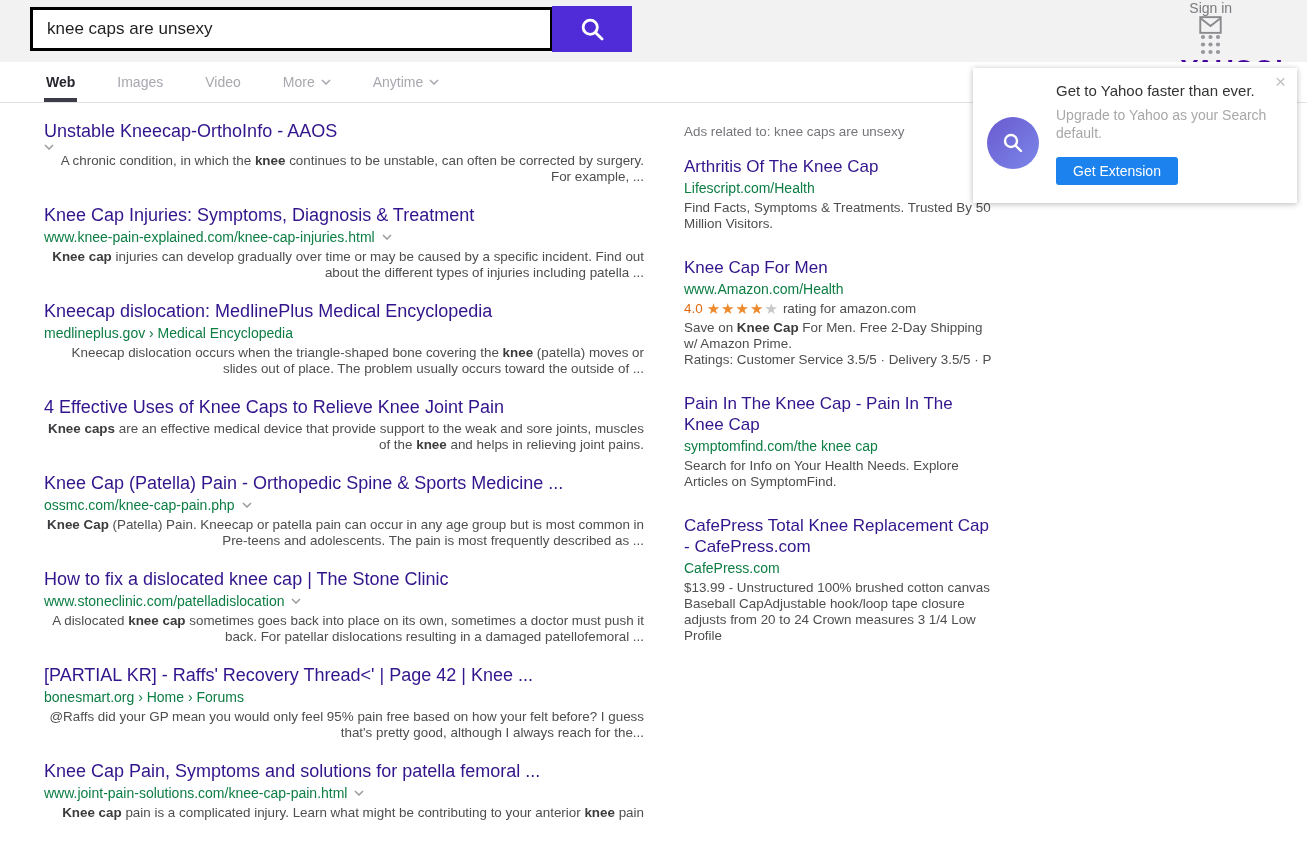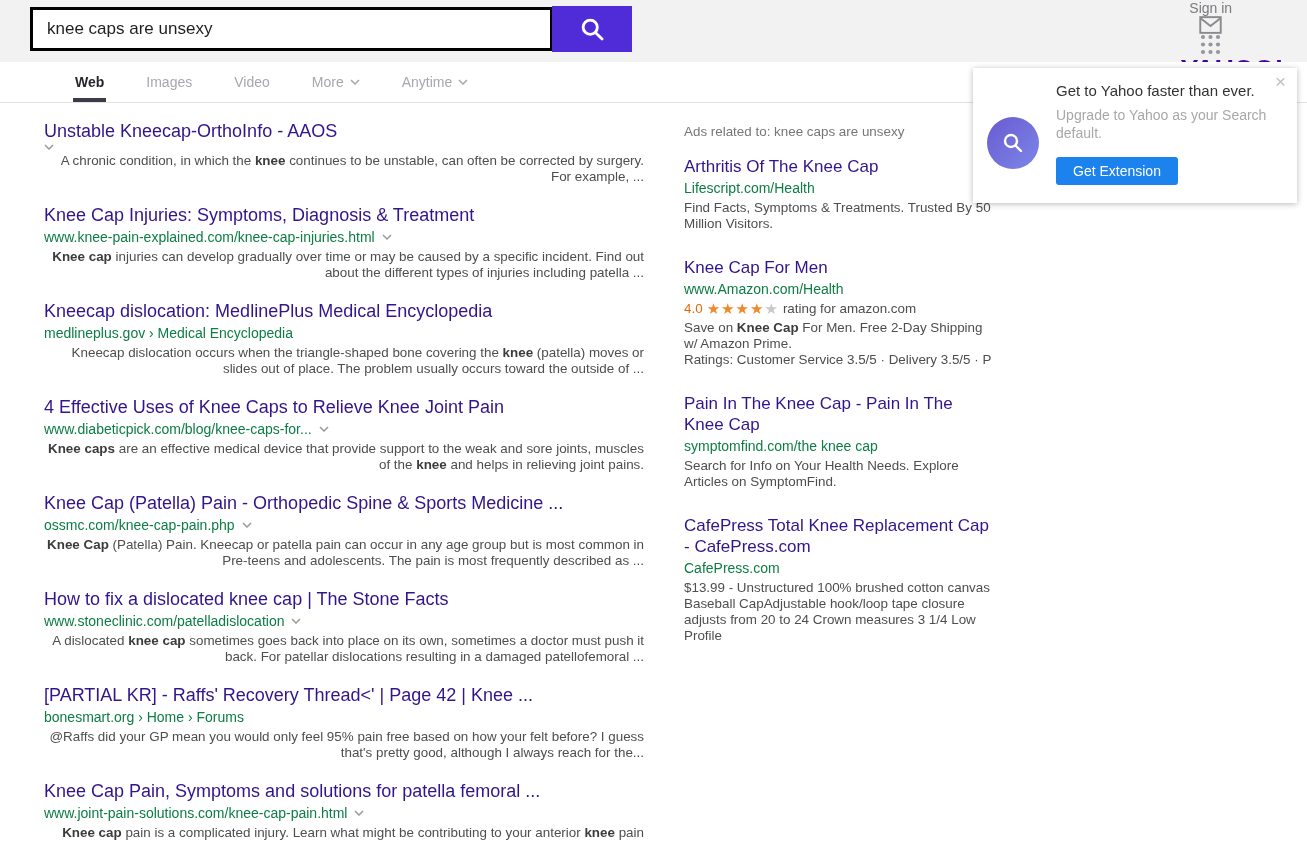--- a/index.html
+++ b/index.html
@@ -25,21 +25,21 @@
   .signin { color:#7b7b7f; font-size:14px; margin-right:42px; cursor:pointer; }
   .hicon { margin-right:42px; display:flex; align-items:center; cursor:pointer; }
   .logo { color:#46059c; font-size:27px; font-weight:bold; letter-spacing:-0.5px; cursor:pointer; }
   
   .navbar { position:absolute; left:0; top:62px; width:1307px; height:41px; background:#fff; border-bottom:1px solid #e2e2e5; }
   .tabs { display:flex; margin-left:44px; height:100%; }
   .tab {
     font-size:14px; color:#a7a7af; margin-right:38px; cursor:pointer;
     display:flex; align-items:center; gap:6px; height:100%; padding:0 2px;
   }
-  .tab.active { color:#26262e; font-weight:bold; border-bottom:4px solid #3c3c49; padding-top:4px;margin-left:29px; }
+  .tab.active { color:#26262e; font-weight:bold; border-bottom:4px solid #3c3c49; padding-top:4px; }
   
   .results { position:absolute; left:44px; top:121px; width:600px; }
   .result { margin-bottom:20px; }
   .r-title { display:inline-block; font-size:18px; line-height:21px; color:#32148c; text-decoration:none; cursor:pointer; }
   .url-line { font-size:14px; line-height:18px; color:#0c7d43; margin-top:2px; display:flex; align-items:center; gap:7px; }
   .chev { display:flex; align-items:center; cursor:pointer; }
   .r-desc { font-size:13.4px; line-height:16px; color:#4e4e50; margin-top:3px;text-align:right; }
   .r-desc b, .ad-desc b { font-weight:bold; color:#3c3c3e; }
   
   .ads { position:absolute; left:684px; top:124px; width:308px; }
@@ -175,46 +175,38 @@
     <article class="result">
       <a class="r-title">Kneecap dislocation: MedlinePlus Medical Encyclopedia</a>
       <div class="url-line">
         <span>medlineplus.gov › Medical Encyclopedia</span>
       </div>
       <p class="r-desc"><span>Kneecap dislocation occurs when the triangle-shaped bone covering the </span><b>knee</b><span> (patella) moves or slides out of place. The problem usually occurs toward the outside of ...</span></p>
     </article>
 
     <article class="result">
       <a class="r-title">4 Effective Uses of Knee Caps to Relieve Knee Joint Pain</a>
-      <div class="url-line">
-        <span>www.diabeticpick.com/blog/knee-caps-for...</span>
-        <span class="chev">
-          <svg width="10" height="6" viewBox="0 0 10 6">
-              <path d="M1 1 L5 5 L9 1" stroke="#9a9a9a" stroke-width="1.5" fill="none"></path>
-            </svg>
-        </span>
-      </div>
       <p class="r-desc"><b>Knee caps</b><span> are an effective medical device that provide support to the weak and sore joints, muscles of the </span><b>knee</b><span> and helps in relieving joint pains.</span></p>
     </article>
 
     <article class="result">
       <a class="r-title">Knee Cap (Patella) Pain - Orthopedic Spine &amp; Sports Medicine ...</a>
       <div class="url-line">
         <span>ossmc.com/knee-cap-pain.php</span>
         <span class="chev">
           <svg width="10" height="6" viewBox="0 0 10 6">
               <path d="M1 1 L5 5 L9 1" stroke="#9a9a9a" stroke-width="1.5" fill="none"></path>
             </svg>
         </span>
       </div>
       <p class="r-desc"><b>Knee Cap</b><span> (Patella) Pain. Kneecap or patella pain can occur in any age group but is most common in Pre-teens and adolescents. The pain is most frequently described as ...</span></p>
     </article>
 
     <article class="result">
-      <a class="r-title">How to fix a dislocated knee cap | The Stone Facts</a>
+      <a class="r-title">How to fix a dislocated knee cap | The Stone Clinic</a>
       <div class="url-line">
         <span>www.stoneclinic.com/patelladislocation</span>
         <span class="chev">
           <svg width="10" height="6" viewBox="0 0 10 6">
               <path d="M1 1 L5 5 L9 1" stroke="#9a9a9a" stroke-width="1.5" fill="none"></path>
             </svg>
         </span>
       </div>
       <p class="r-desc"><span>A dislocated </span><b>knee cap</b><span> sometimes goes back into place on its own, sometimes a doctor must push it back. For patellar dislocations resulting in a damaged patellofemoral ...</span></p>
     </article>

